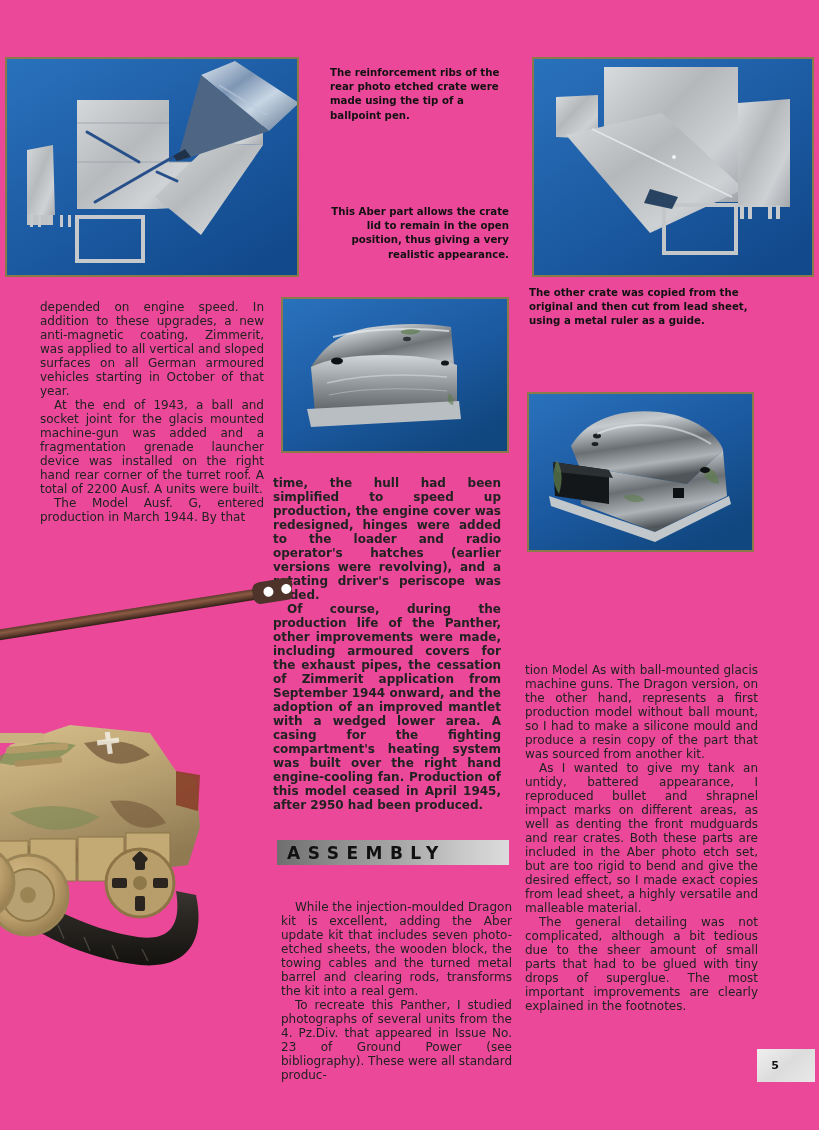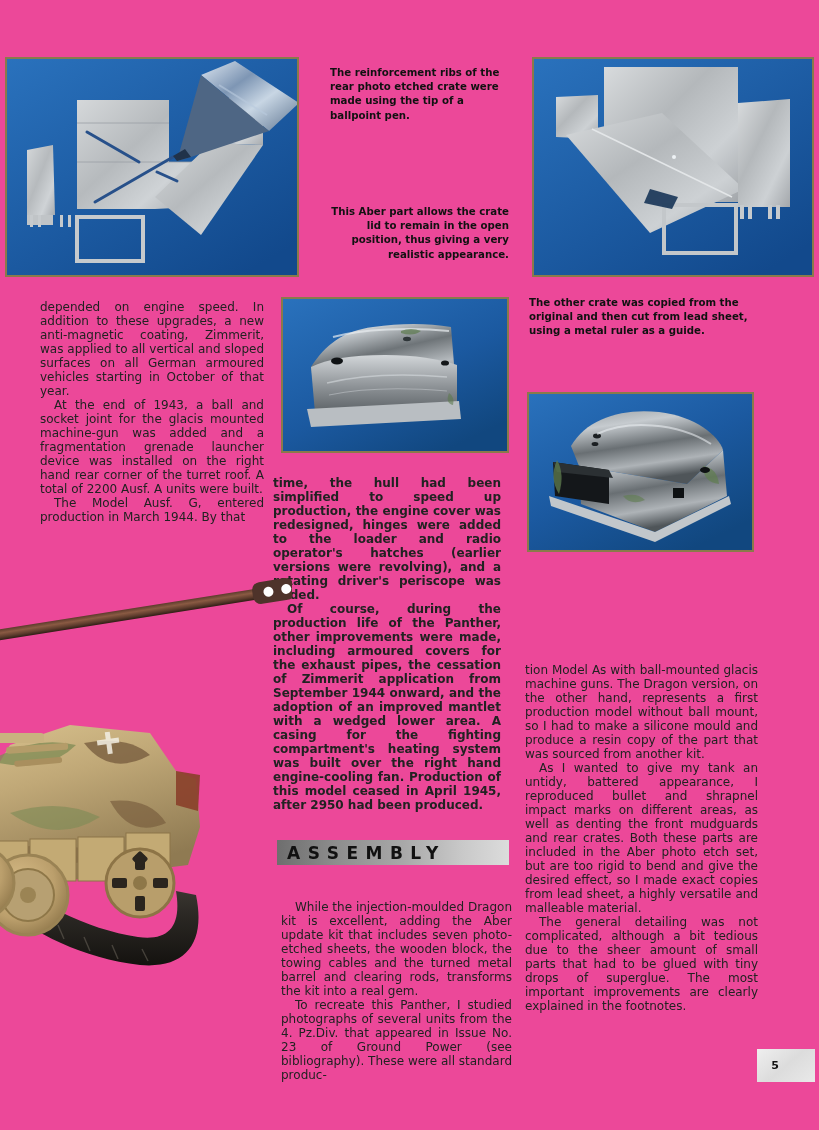--- a/index.html
+++ b/index.html
@@ -39,21 +39,21 @@
   .cap{
     font-weight:bold;font-size:10.2px;line-height:14.2px;color:#111;
     font-family:"DejaVu Sans", sans-serif;
   }
   .cap.right{text-align:right;margin-top:25px;}
   .cap p{margin:0;}
 
   #col-left{left:40px;top:300px;width:224px;}
   #cap1{left:330px;top:66px;width:180px;}
   #cap2{left:327px;top:180px;width:182px;}
-  #cap3{left:529px;top:296px;width:228px;}
+  #cap3{left:529px;top:286px;width:228px;}
   #cap4{left:527px;top:562px;width:231px;}
   #col-mid-top{left:273px;top:476px;width:228px;font-weight:bold;}
   #col-mid-bottom{left:281px;top:888px;width:231px;margin-top:12px;}
   #col-right{left:525px;top:663px;width:233px;}
 
   
   #assembly{
     position:absolute;left:277px;top:840px;width:232px;height:25px;
     background:linear-gradient(90deg,#6e6e6e 0%,#8d8d8d 25%,#a9a9a9 55%,#c9c9c9 80%,#dcdcdc 100%);
     display:flex;align-items:center;

